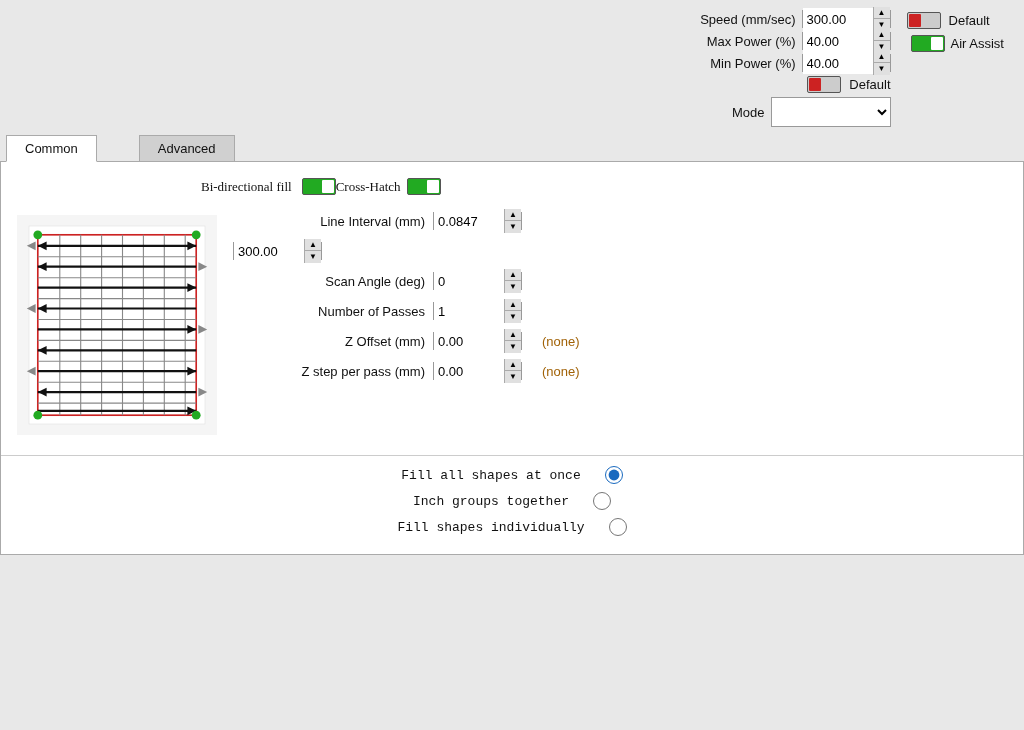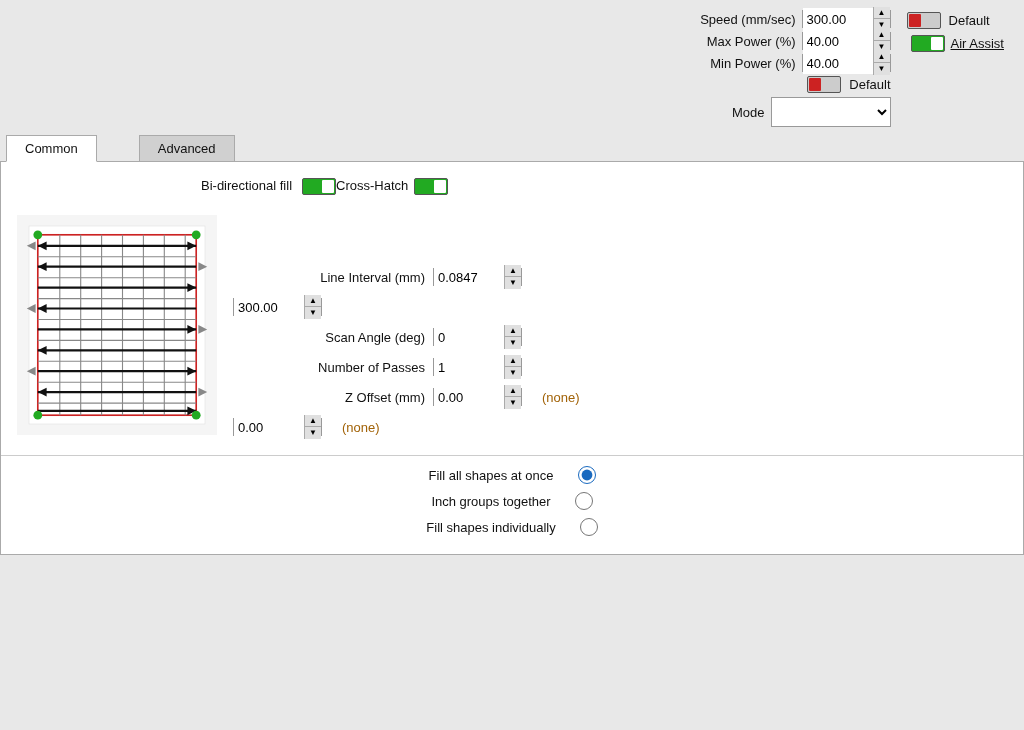--- a/index.html
+++ b/index.html
@@ -109,21 +109,20 @@
       border: 1px solid #aaa;
       border-top: none;
       padding: 10px 0;
       display: flex;
       flex-direction: column;
     }
 
     .content-area {
       display: flex;
       padding: 8px 0 8px 0;
-      align-items: flex-end;
     }
 
     
     .grid-preview {
       width: 200px;
       min-width: 200px;
       height: 220px;
       margin: 8px 16px;
       position: relative;
       background: #f5f5f5;
@@ -172,20 +171,21 @@
     }
 
     .radio-row {
       display: flex;
       align-items: center;
       margin-bottom: 8px;
     }
 
     .radio-label {
       margin-right: 24px;
+      font-family: Liberation Mono, monospace;
     }
 
     input[type="radio"] {
       width: 18px;
       height: 18px;
       cursor: pointer;
       accent-color: #1a6abf;
     }
 
     .top-fields-wrapper {
@@ -313,33 +313,33 @@
     <div class="top-row" style="margin-bottom:6px;">
       <span class="inline-toggle-red">
         <span class="inline-thumb-red"></span>
       </span>
       <span>Default</span>
     </div>
     <div class="top-row">
       <span class="inline-toggle">
         <span class="inline-thumb"></span>
       </span>
-      <span style="margin-left:6px;text-decoration:underline;">Air Assist</span>
+      <span style="margin-left:6px;">Air Assist</span>
     </div>
   </div>
 </div>
 
 <div class="tabs-container">
   <div class="tab active">Common</div>
   <div class="tab">Advanced</div>
 </div>
 
 <div class="main-panel">
 
-  <div style="display:flex; padding: 6px 16px 4px 200px;">
+  <div style="display:flex; align-items:center; padding: 6px 16px 4px 200px; font-family: Liberation Serif, serif;">
     <span style="margin-right:6px;">Bi-directional fill</span>
     <span class="inline-toggle">
       <span class="inline-thumb"></span>
     </span>
     <span style="">Cross-Hatch</span>
     <span class="inline-toggle" style="margin-left:6px;">
       <span class="inline-thumb"></span>
     </span>
   </div>
 
@@ -463,20 +463,21 @@
           <input class="spinbox-input" type="text" value="0.00" style="">
           <div class="spinbox-arrows">
             <button class="spin-btn">▲</button>
             <button class="spin-btn">▼</button>
           </div>
         </div>
         <span class="right-label">(none)</span>
       </div>
 
       <div class="field-row">
+        <span class="field-row-label">Z step per pass (mm)</span>
         <div class="spinbox">
           <input class="spinbox-input" type="text" value="0.00" style="">
           <div class="spinbox-arrows">
             <button class="spin-btn">▲</button>
             <button class="spin-btn">▼</button>
           </div>
         </div>
         <span class="right-label">(none)</span>
       </div>
 

